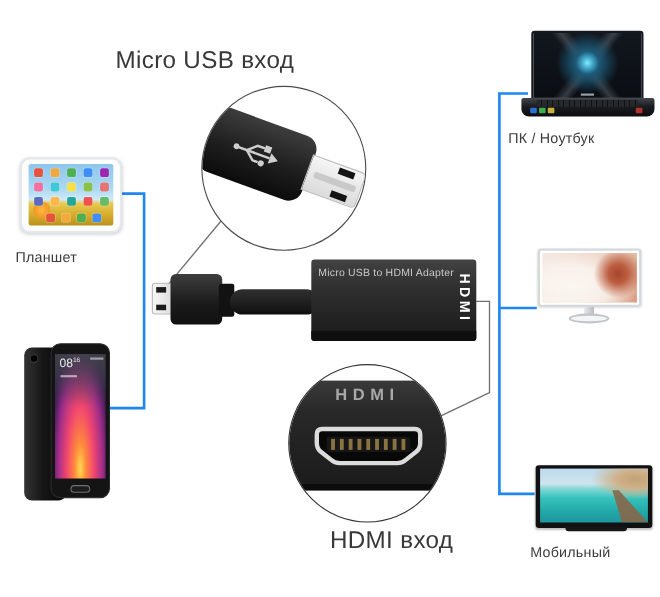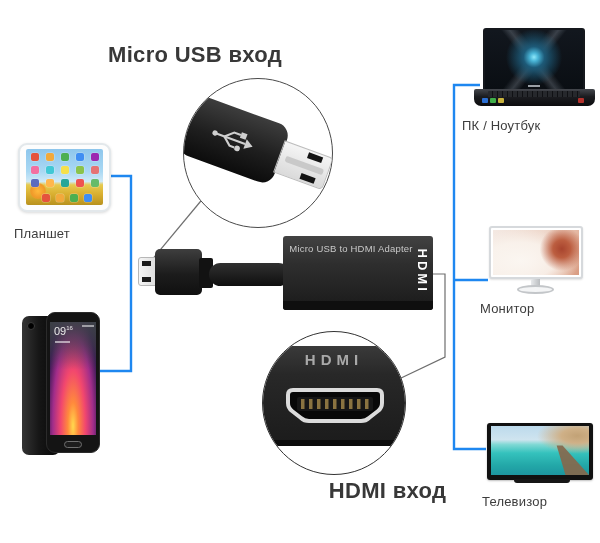--- a/index.html
+++ b/index.html
@@ -3,21 +3,21 @@
 <meta charset="utf-8">
 <style>
   html,body{margin:0;padding:0;background:#fff;}
   .stage{
     position:relative;width:600px;height:543px;background:#ffffff;overflow:hidden;
     font-family:"Liberation Sans","DejaVu Sans",sans-serif;
     --blue:#1e87f0;
   }
   .abs{position:absolute;}
   
-  .big-title{font-size:22px;font-weight:700;color:#383838;text-align:center;letter-spacing:.3px;}
+  .big-title{font-size:22px;font-weight:400;color:#383838;text-align:left;letter-spacing:.3px;}
   .dev-label{font-size:13px;font-weight:400;color:#3d3d3d;text-align:left;letter-spacing:.2px;line-height:25px;}
   
   svg.lines{position:absolute;left:0;top:0;width:600px;height:543px;pointer-events:none;}
   
   .tablet{left:18px;top:143px;width:93px;height:69px;background:#fdfdfd;border:2px solid #e3e8eb;
     border-radius:9px;box-sizing:border-box;box-shadow:0 1px 3px rgba(0,0,0,.15);}
   .tablet-screen{position:absolute;left:6px;top:4px;right:6px;bottom:5px;border-radius:2px;overflow:hidden;
     background:linear-gradient(180deg,#8ec6ec 0%,#a9d8f3 40%,#cfe9f7 58%,#e7ca4e 64%,#d8ad2e 82%,#b8921f 100%);}
   .tablet-sun{position:absolute;left:4px;bottom:6px;width:16px;height:16px;border-radius:50%;
     background:radial-gradient(circle,#ffb93c 0%,#f09a2a 60%,rgba(240,154,42,0) 100%);}
@@ -154,21 +154,21 @@
         </div>
     </div>
   </div>
   <div class="abs dev-label" style="left:14px;top:221px;width:100px;">Планшет</div>
 
   <div class="abs phone-back">
     <div class="phone-cam"></div>
   </div>
   <div class="abs phone-front">
     <div class="phone-screen">
-      <div class="phone-time"><span>09</span><sup>16</sup></div>
+      <div class="phone-time"><span>08</span><sup>16</sup></div>
       <div class="phone-date"></div>
       <div class="phone-status"></div>
     </div>
     <div class="phone-home"></div>
   </div>
 
   <div class="abs laptop-screen">
     <div class="laptop-logo"></div>
   </div>
   <div class="abs laptop-base">
@@ -178,29 +178,28 @@
     <div class="sticker s3"></div>
     <div class="sticker red"></div>
   </div>
   <div class="abs dev-label" style="left:462px;top:113px;width:138px;">ПК / Ноутбук</div>
 
   <div class="abs monitor">
     <div class="monitor-screen"></div>
   </div>
   <div class="abs monitor-neck"></div>
   <div class="abs monitor-base"></div>
-  <div class="abs dev-label" style="left:480px;top:296px;width:110px;">Монитор</div>
 
   <div class="abs tv">
     <div class="tv-screen">
       <div class="tv-pier"></div>
     </div>
   </div>
   <div class="abs tv-stand"></div>
-  <div class="abs dev-label" style="left:482px;top:489px;width:116px;">Телевизор</div>
+  <div class="abs dev-label" style="left:482px;top:489px;width:116px;">Мобильный</div>
 
   <div class="abs usb-tip">
     <div class="c1"></div>
     <div class="c2"></div>
   </div>
   <div class="abs usb-body"></div>
   <div class="abs usb-neck"></div>
   <div class="abs cable"></div>
   <div class="abs adapter-box">
     <div class="box-label">Micro USB to HDMI Adapter</div>

